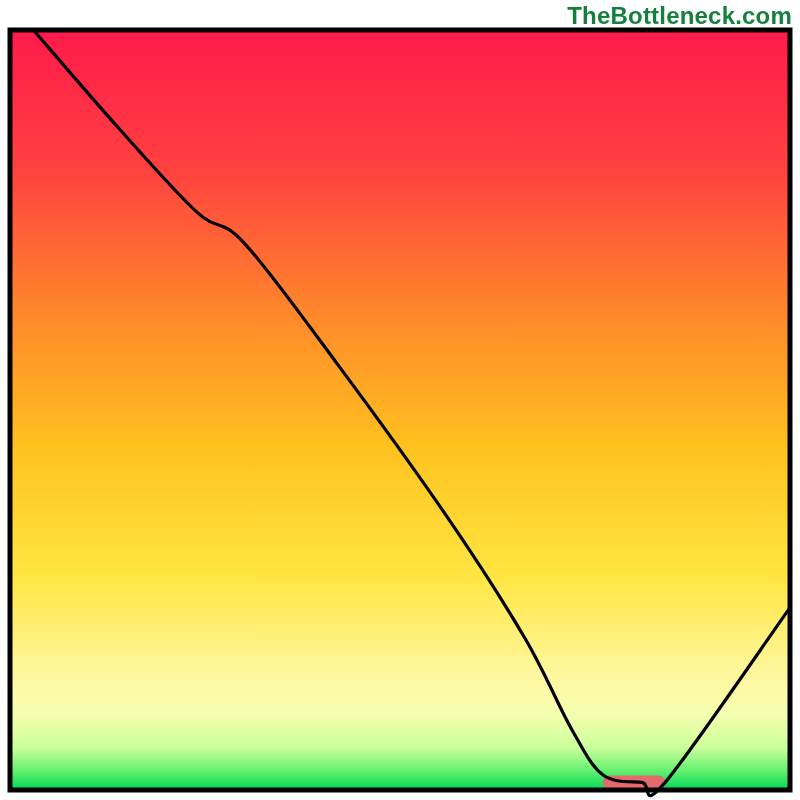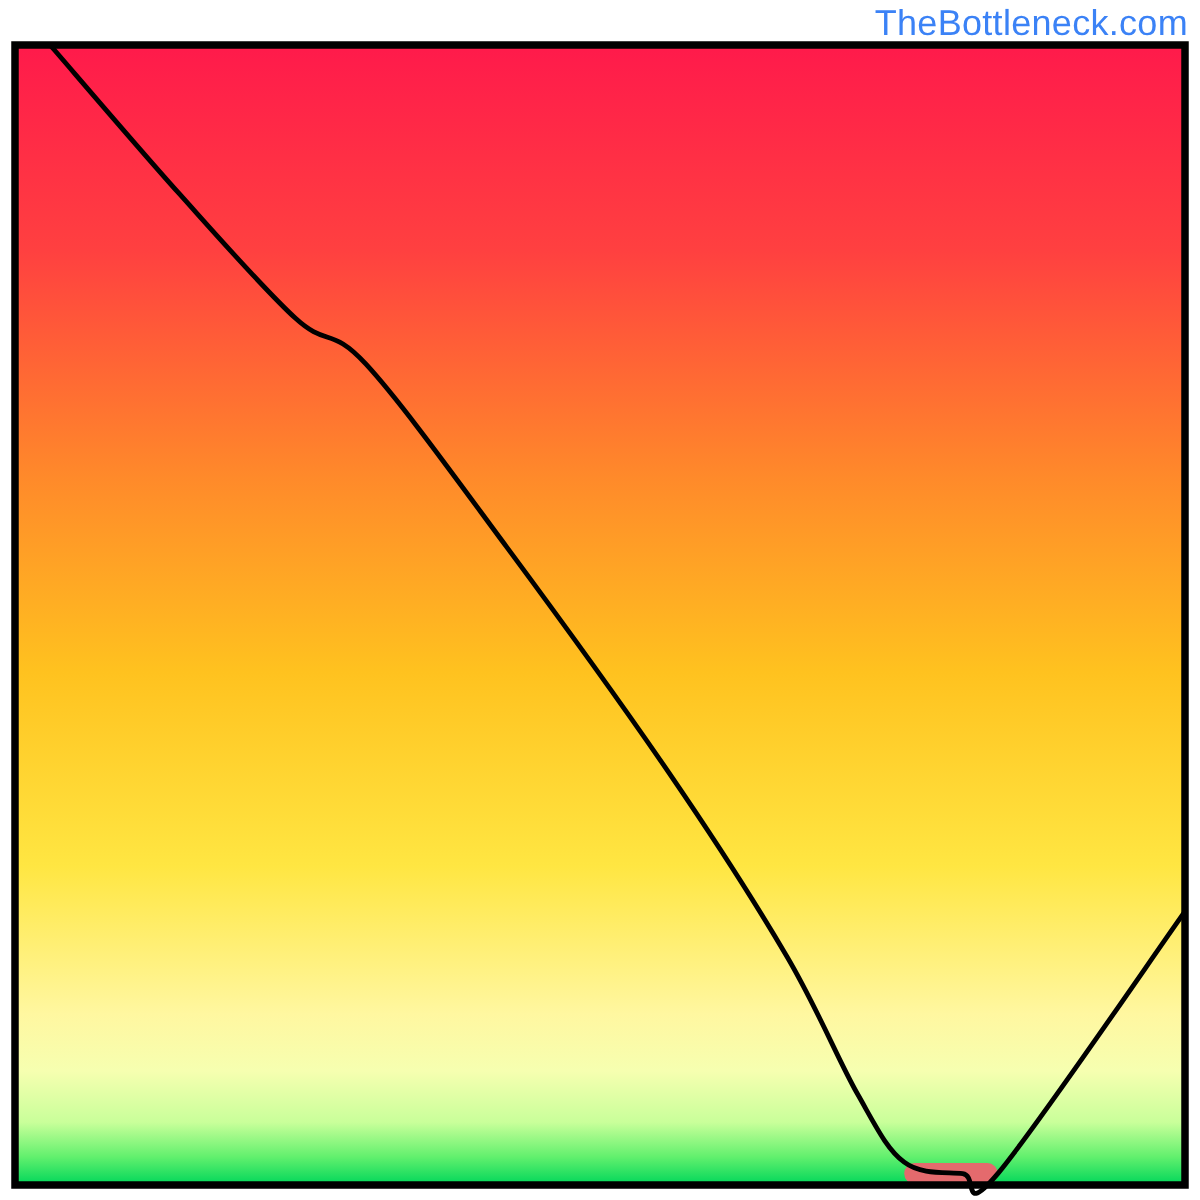--- a/index.html
+++ b/index.html
@@ -14,22 +14,22 @@
   #wrap {
     position: relative;
     width: 800px;
     height: 800px;
   }
   #watermark {
     position: absolute;
     top: 2px;
     right: 8px;
     font-size: 24px;
-    font-weight: 400;
-    color: #3b82f6;
+    font-weight: 700;
+    color: #15803d;
     letter-spacing: 0.2px;
     z-index: 5;
     user-select: none;
   }
   svg {
     display: block;
   }
 </style>
 </head>
 <body>

